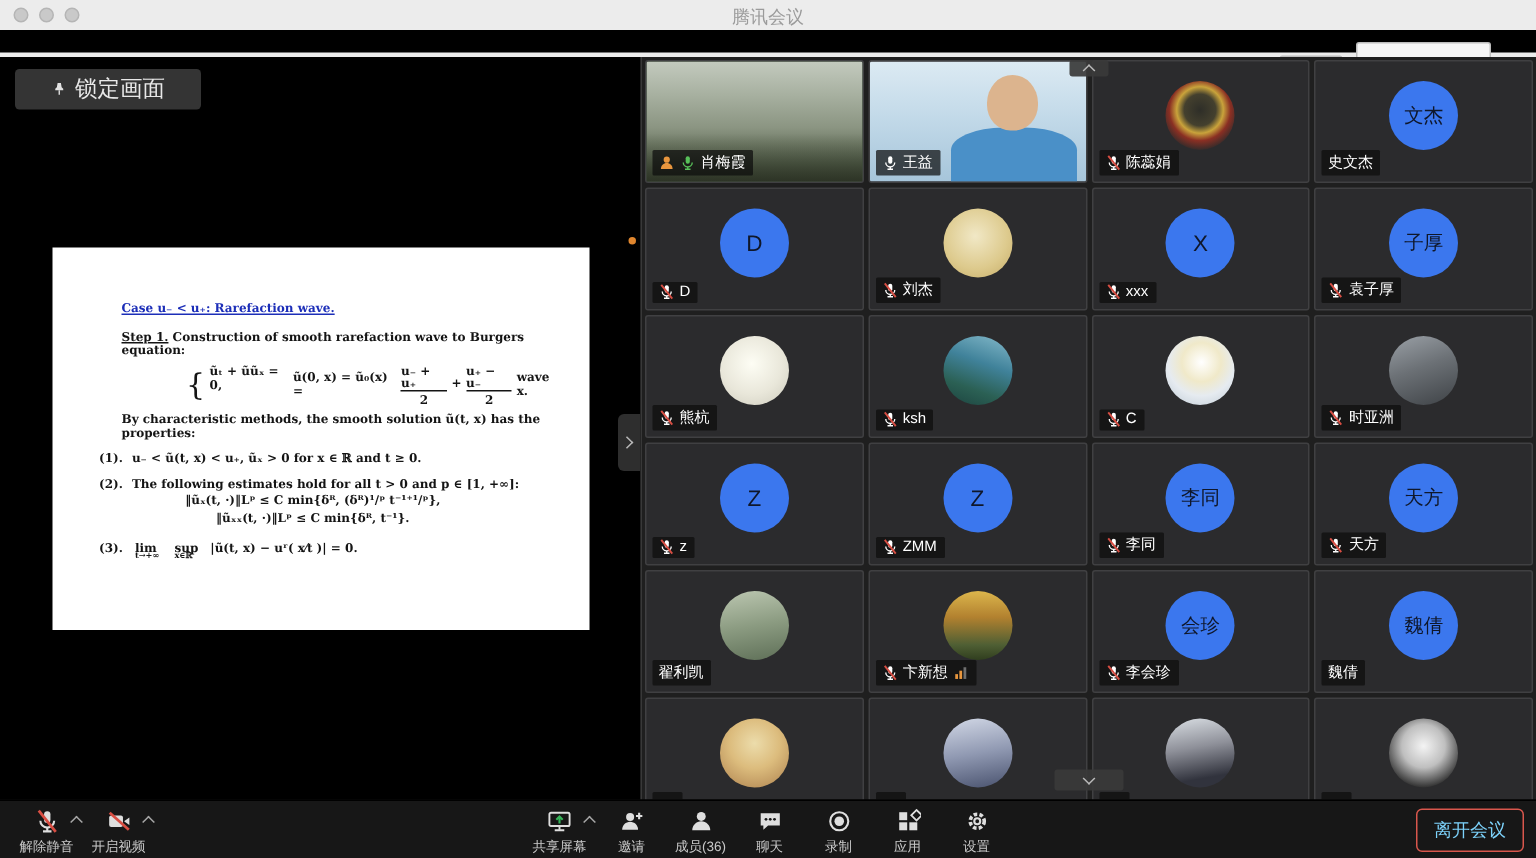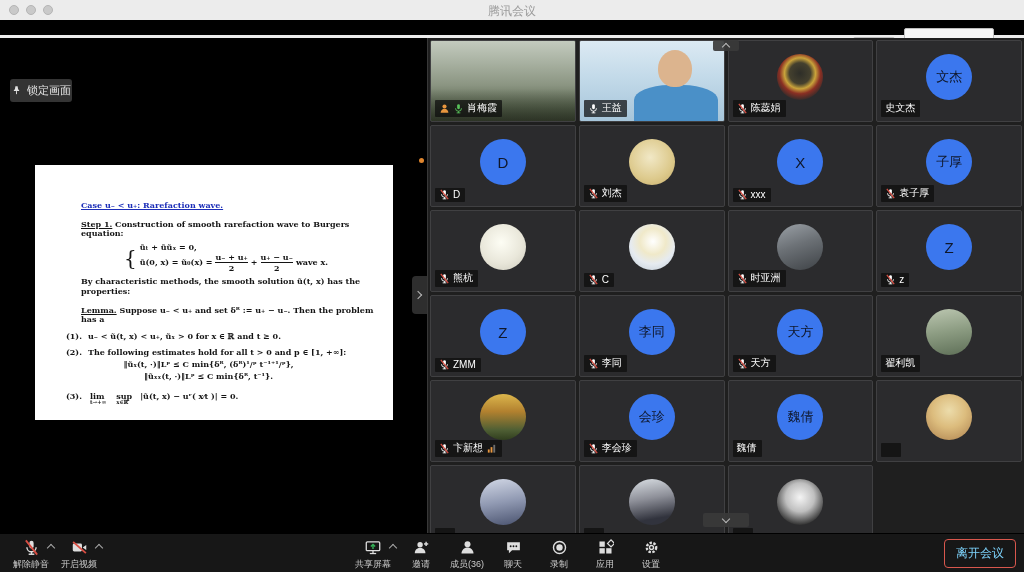--- a/index.html
+++ b/index.html
@@ -18,39 +18,39 @@
   .tb-icon { width:13px; height:13px; display:inline-flex; cursor:pointer; }
   .topbar-right { margin-left:auto; display:flex; align-items:center; gap:9px; }
   .timer-box { background:#fafafa; border:1px solid #bdbdbd; border-radius:2px; font-size:10.5px; color:#3a3a3a; padding:0 7px; height:14px; line-height:13px; }
   .view-btn { display:flex; align-items:center; gap:4px; background:#f6f6f6; border:1px solid #bdbdbd; border-radius:2px; padding:15px 6px; height:14px; font-size:10.5px; color:#3a3a3a; cursor:pointer; }
   .view-caret { font-size:8px; color:#555; }
   .fs-icon { width:13px; height:13px; cursor:pointer; }
 
   
   .main { position:absolute; top:38px; left:0; right:0; bottom:39px; display:flex; background:#000; }
   .share-area { position:relative; width:427px; flex:none; background:#000; overflow:hidden; }
-  .pin-btn { position:absolute; left:10px; top:8px; display:flex; align-items:center; gap:5px; background:#3a3a3ae6; border:none; border-radius:3px; color:#e8e8e8; font-size:11px; padding:4px 1px; cursor:pointer; font-family:inherit;margin-top:33px; }
+  .pin-btn { position:absolute; left:10px; top:8px; display:flex; align-items:center; gap:5px; background:#3a3a3ae6; border:none; border-radius:3px; color:#e8e8e8; font-size:15px; padding:4px 24px; cursor:pointer; font-family:inherit; }
   .annot-dot { position:absolute; left:419px; top:120px; width:5px; height:5px; border-radius:50%; background:#e0862e; }
   .collapse-handle { position:absolute; right:0; top:238px; width:15px; height:38px; background:#2e2e2e; border-radius:4px 0 0 4px; display:flex; align-items:center; justify-content:center; cursor:pointer; z-index:4; }
   .chev { display:inline-block; width:6px; height:6px; border-left:1.6px solid #b9b9b9; border-top:1.6px solid #b9b9b9; }
   .chev.right { transform:rotate(135deg); margin-left:-3px; }
   .chev.up { transform:rotate(45deg); margin-top:3px; }
   .chev.down { transform:rotate(225deg); margin-bottom:3px; }
 
   
   .slide { position:absolute; left:35px; top:127px; width:358px; height:255px; background:#fff; color:#141414;
            font-family:"DejaVu Serif","Liberation Serif",serif; font-size:8px; font-weight:bold; line-height:1.2;
            padding:36px 18px 0 31px; overflow:hidden; }
   .s-ind { margin-left:15px; }
   .s-case { color:#1c2eb8; }
   .s-case span, .s-head { text-decoration:underline; }
   .s-step { margin-top:9px; }
   .s-eq { display:flex; align-items:center; margin:4px 0 0 58px; }
   .brace { font-size:20px; font-weight:normal; margin-right:3px; }
-  .eq-col { display:flex; flex-direction:column; gap:1px; }
+  .eq-col { display:flex; flex-direction:row; gap:1px; }
   .eq-row { display:flex; align-items:center; gap:3px; }
   .frac { display:inline-flex; flex-direction:column; align-items:center; line-height:1; }
   .frac .bar { width:100%; height:1px; background:#141414; margin:1px 0; }
   .s-by { margin-top:5px; }
   .s-lemma { margin-top:9px; margin-left:15px; }
   .s-lemma2 { margin-top:1px; }
   .s-item { margin-top:7px; display:flex; gap:6px; align-items:baseline; }
   .s-est { text-align:center; margin-top:2px; margin-right:24px; }
   .s-est:first-of-type { margin-top:4px; }
   .limsup { display:inline-flex; flex-direction:column; line-height:1; margin:0 2px; }
@@ -188,21 +188,20 @@
               <span class="frac">
                   <span>u₊ − u₋</span>
                   <span class="bar"></span>
                   <span>2</span>
                 </span>
               <span>wave x.</span>
             </div>
           </div>
         </div>
         <div class="s-by s-ind">By characteristic methods, the smooth solution ũ(t, x) has the properties:</div>
-        <div class="s-lemma"><span class="s-head">Lemma.</span><span> Suppose u₋ &lt; u₊ and set δᴿ := u₊ − u₋. Then the problem has a</span></div>
         <div class="s-item">
             <span>(1).</span>
             <span>u₋ &lt; ũ(t, x) &lt; u₊,  ũₓ &gt; 0 for x ∈ ℝ and t ≥ 0.</span>
           </div>
         <div class="s-item">
             <span>(2).</span>
             <span>The following estimates hold for all t &gt; 0 and p ∈ [1, +∞]:</span>
           </div>
         <div class="s-est">‖ũₓ(t, ·)‖Lᵖ ≤ C min{δᴿ, (δᴿ)¹/ᵖ t⁻¹⁺¹/ᵖ},</div>
         <div class="s-est">‖ũₓₓ(t, ·)‖Lᵖ ≤ C min{δᴿ, t⁻¹}.</div>
@@ -352,20 +351,35 @@
                   <path d="M5.5 11.5a6.5 6.5 0 0 0 13 0" fill="none" stroke="#ffffff" stroke-width="2"></path>
                   <line x1="12" y1="18" x2="12" y2="21.5" stroke="#ffffff" stroke-width="2"></line>
                   <line x1="8" y1="21.5" x2="16" y2="21.5" stroke="#ffffff" stroke-width="2"></line>
                   <line x1="4" y1="2" x2="20" y2="22" stroke="#d84e43" stroke-width="2.8"></line>
                 </svg>
               </span>
               <span class="nm">熊杭</span>
             </div>
           </div>
           <div class="tile">
+            <div class="avatar-img av-teal"></div>
+            <div class="name-badge">
+              <span>
+                <svg viewBox="0 0 24 24" width="11" height="11">
+                  <rect x="9" y="2.5" width="6" height="11" rx="3" fill="#ffffff"></rect>
+                  <path d="M5.5 11.5a6.5 6.5 0 0 0 13 0" fill="none" stroke="#ffffff" stroke-width="2"></path>
+                  <line x1="12" y1="18" x2="12" y2="21.5" stroke="#ffffff" stroke-width="2"></line>
+                  <line x1="8" y1="21.5" x2="16" y2="21.5" stroke="#ffffff" stroke-width="2"></line>
+                  <line x1="4" y1="2" x2="20" y2="22" stroke="#d84e43" stroke-width="2.8"></line>
+                </svg>
+              </span>
+              <span class="nm">ksh</span>
+            </div>
+          </div>
+          <div class="tile">
             <div class="avatar-img av-cartoon"></div>
             <div class="name-badge">
               <span>
                 <svg viewBox="0 0 24 24" width="11" height="11">
                   <rect x="9" y="2.5" width="6" height="11" rx="3" fill="#ffffff"></rect>
                   <path d="M5.5 11.5a6.5 6.5 0 0 0 13 0" fill="none" stroke="#ffffff" stroke-width="2"></path>
                   <line x1="12" y1="18" x2="12" y2="21.5" stroke="#ffffff" stroke-width="2"></line>
                   <line x1="8" y1="21.5" x2="16" y2="21.5" stroke="#ffffff" stroke-width="2"></line>
                   <line x1="4" y1="2" x2="20" y2="22" stroke="#d84e43" stroke-width="2.8"></line>
                 </svg>

